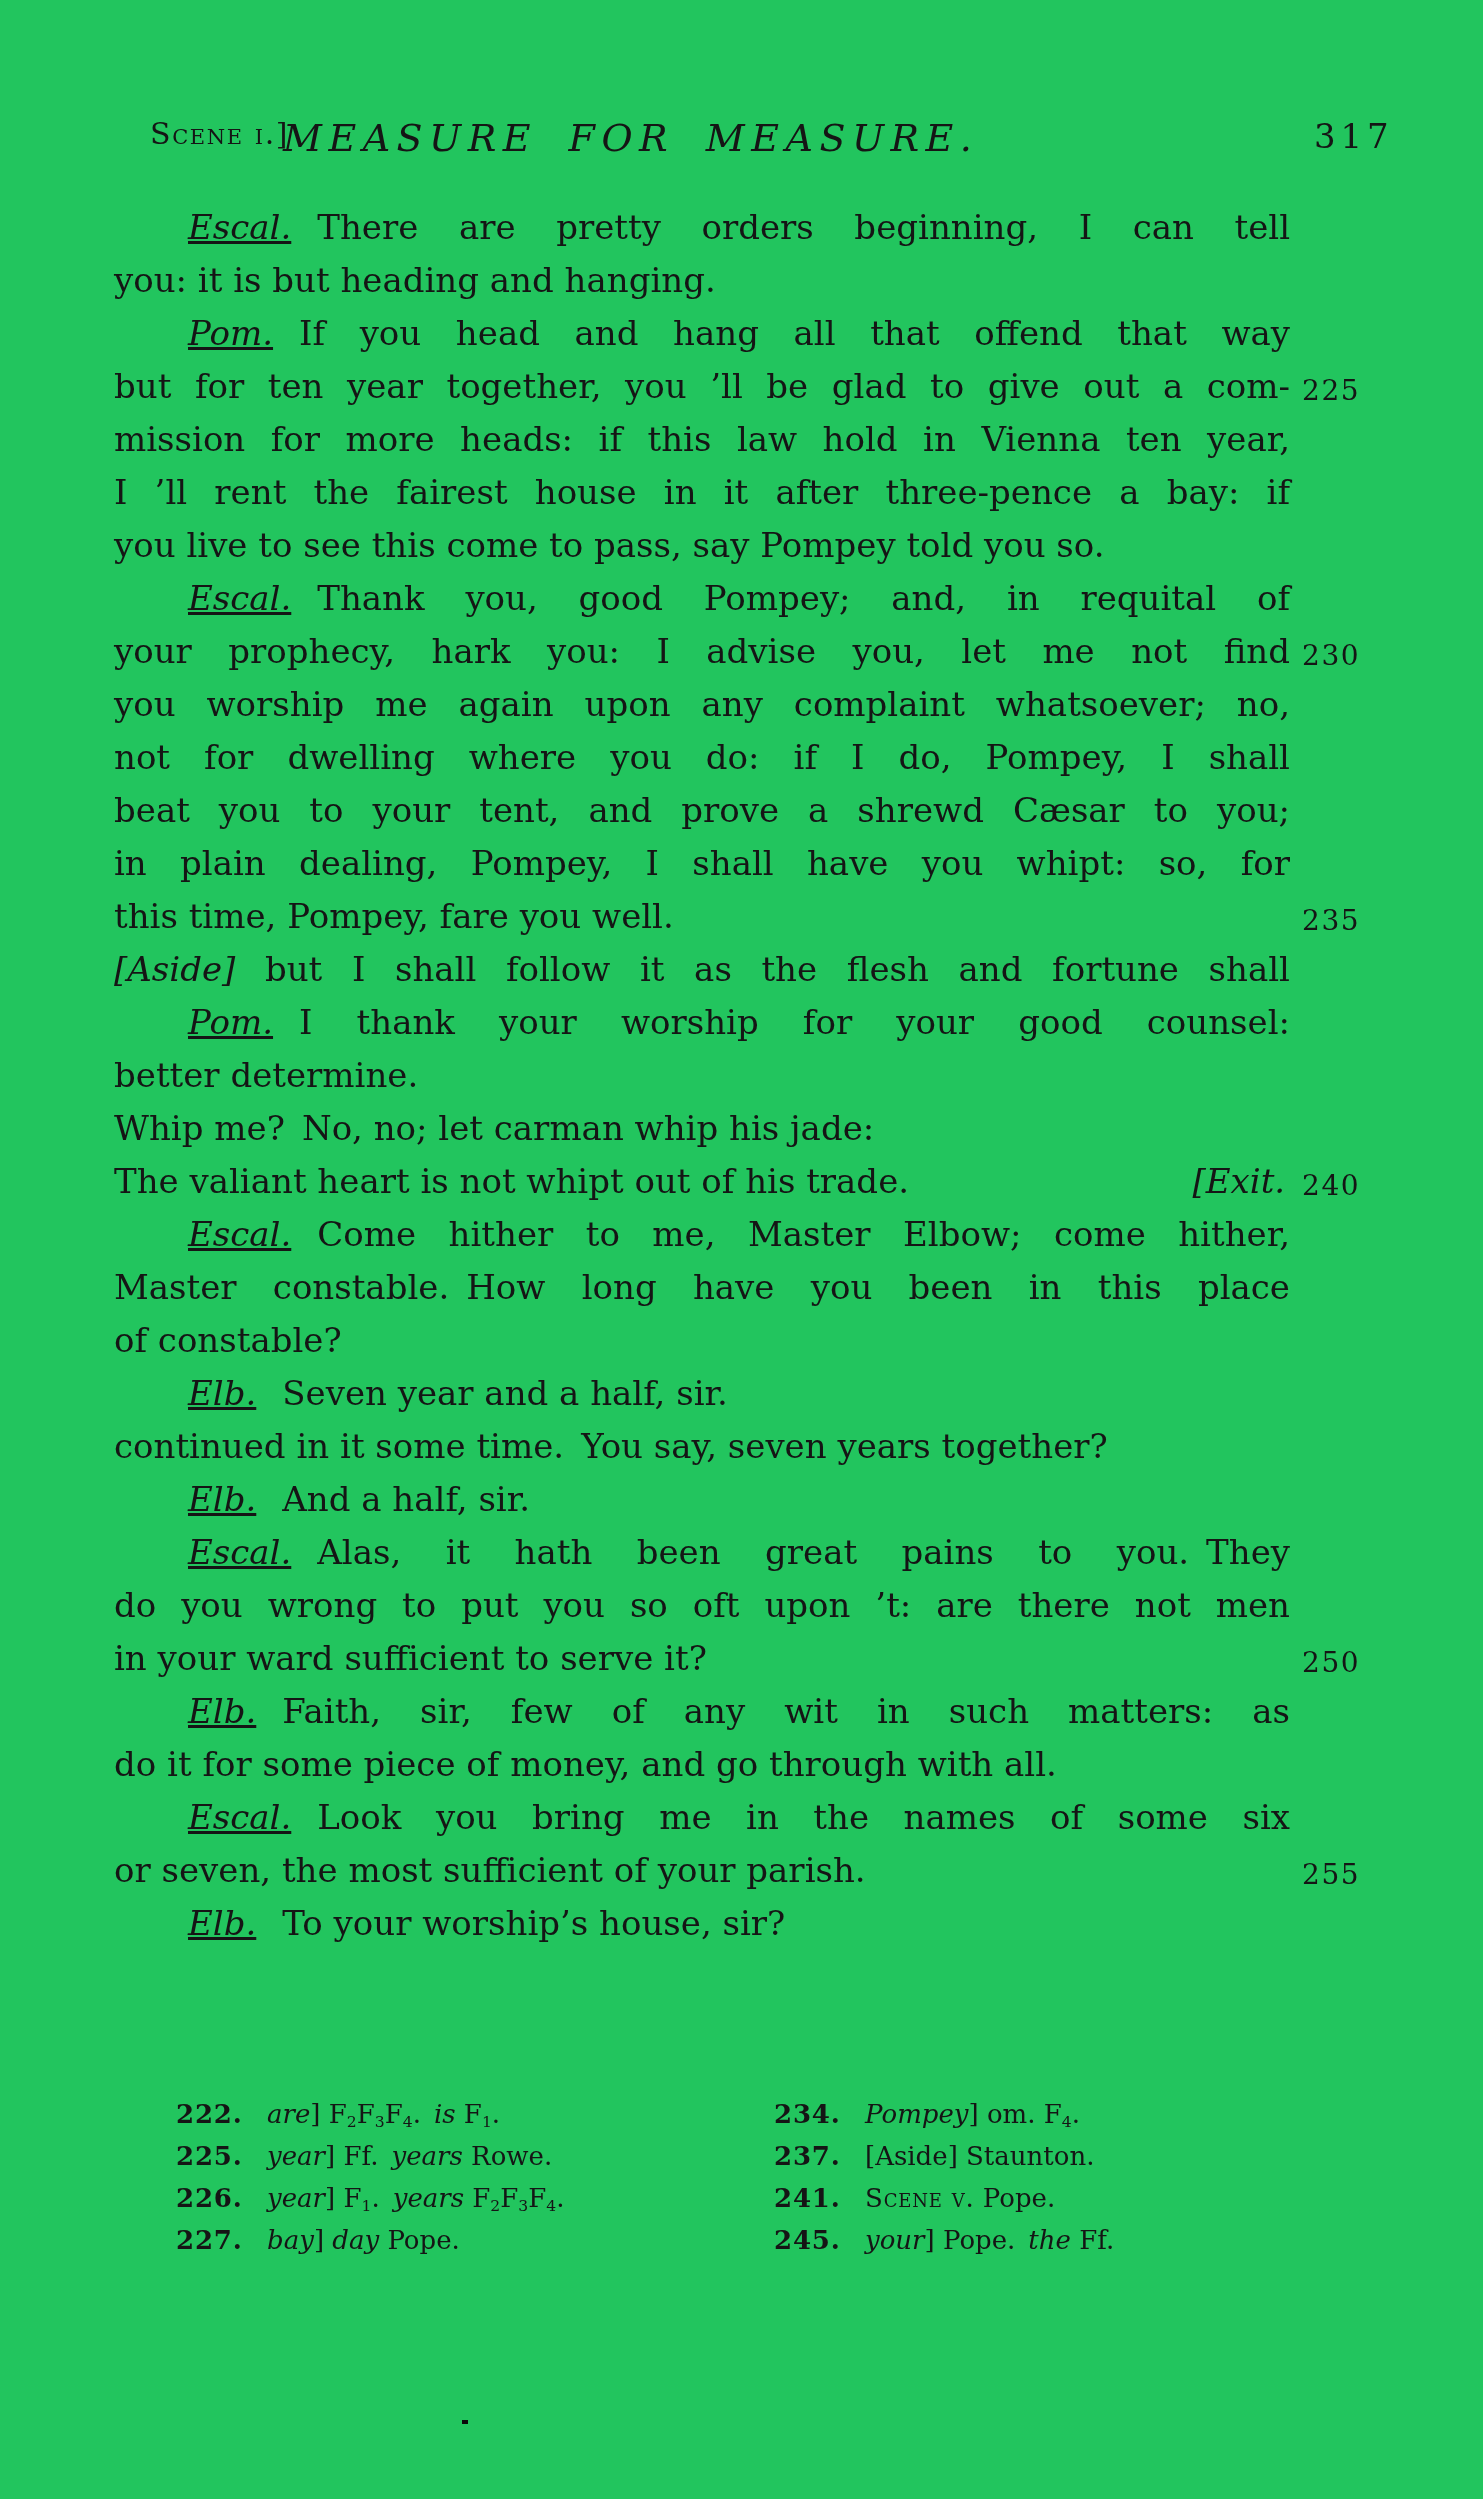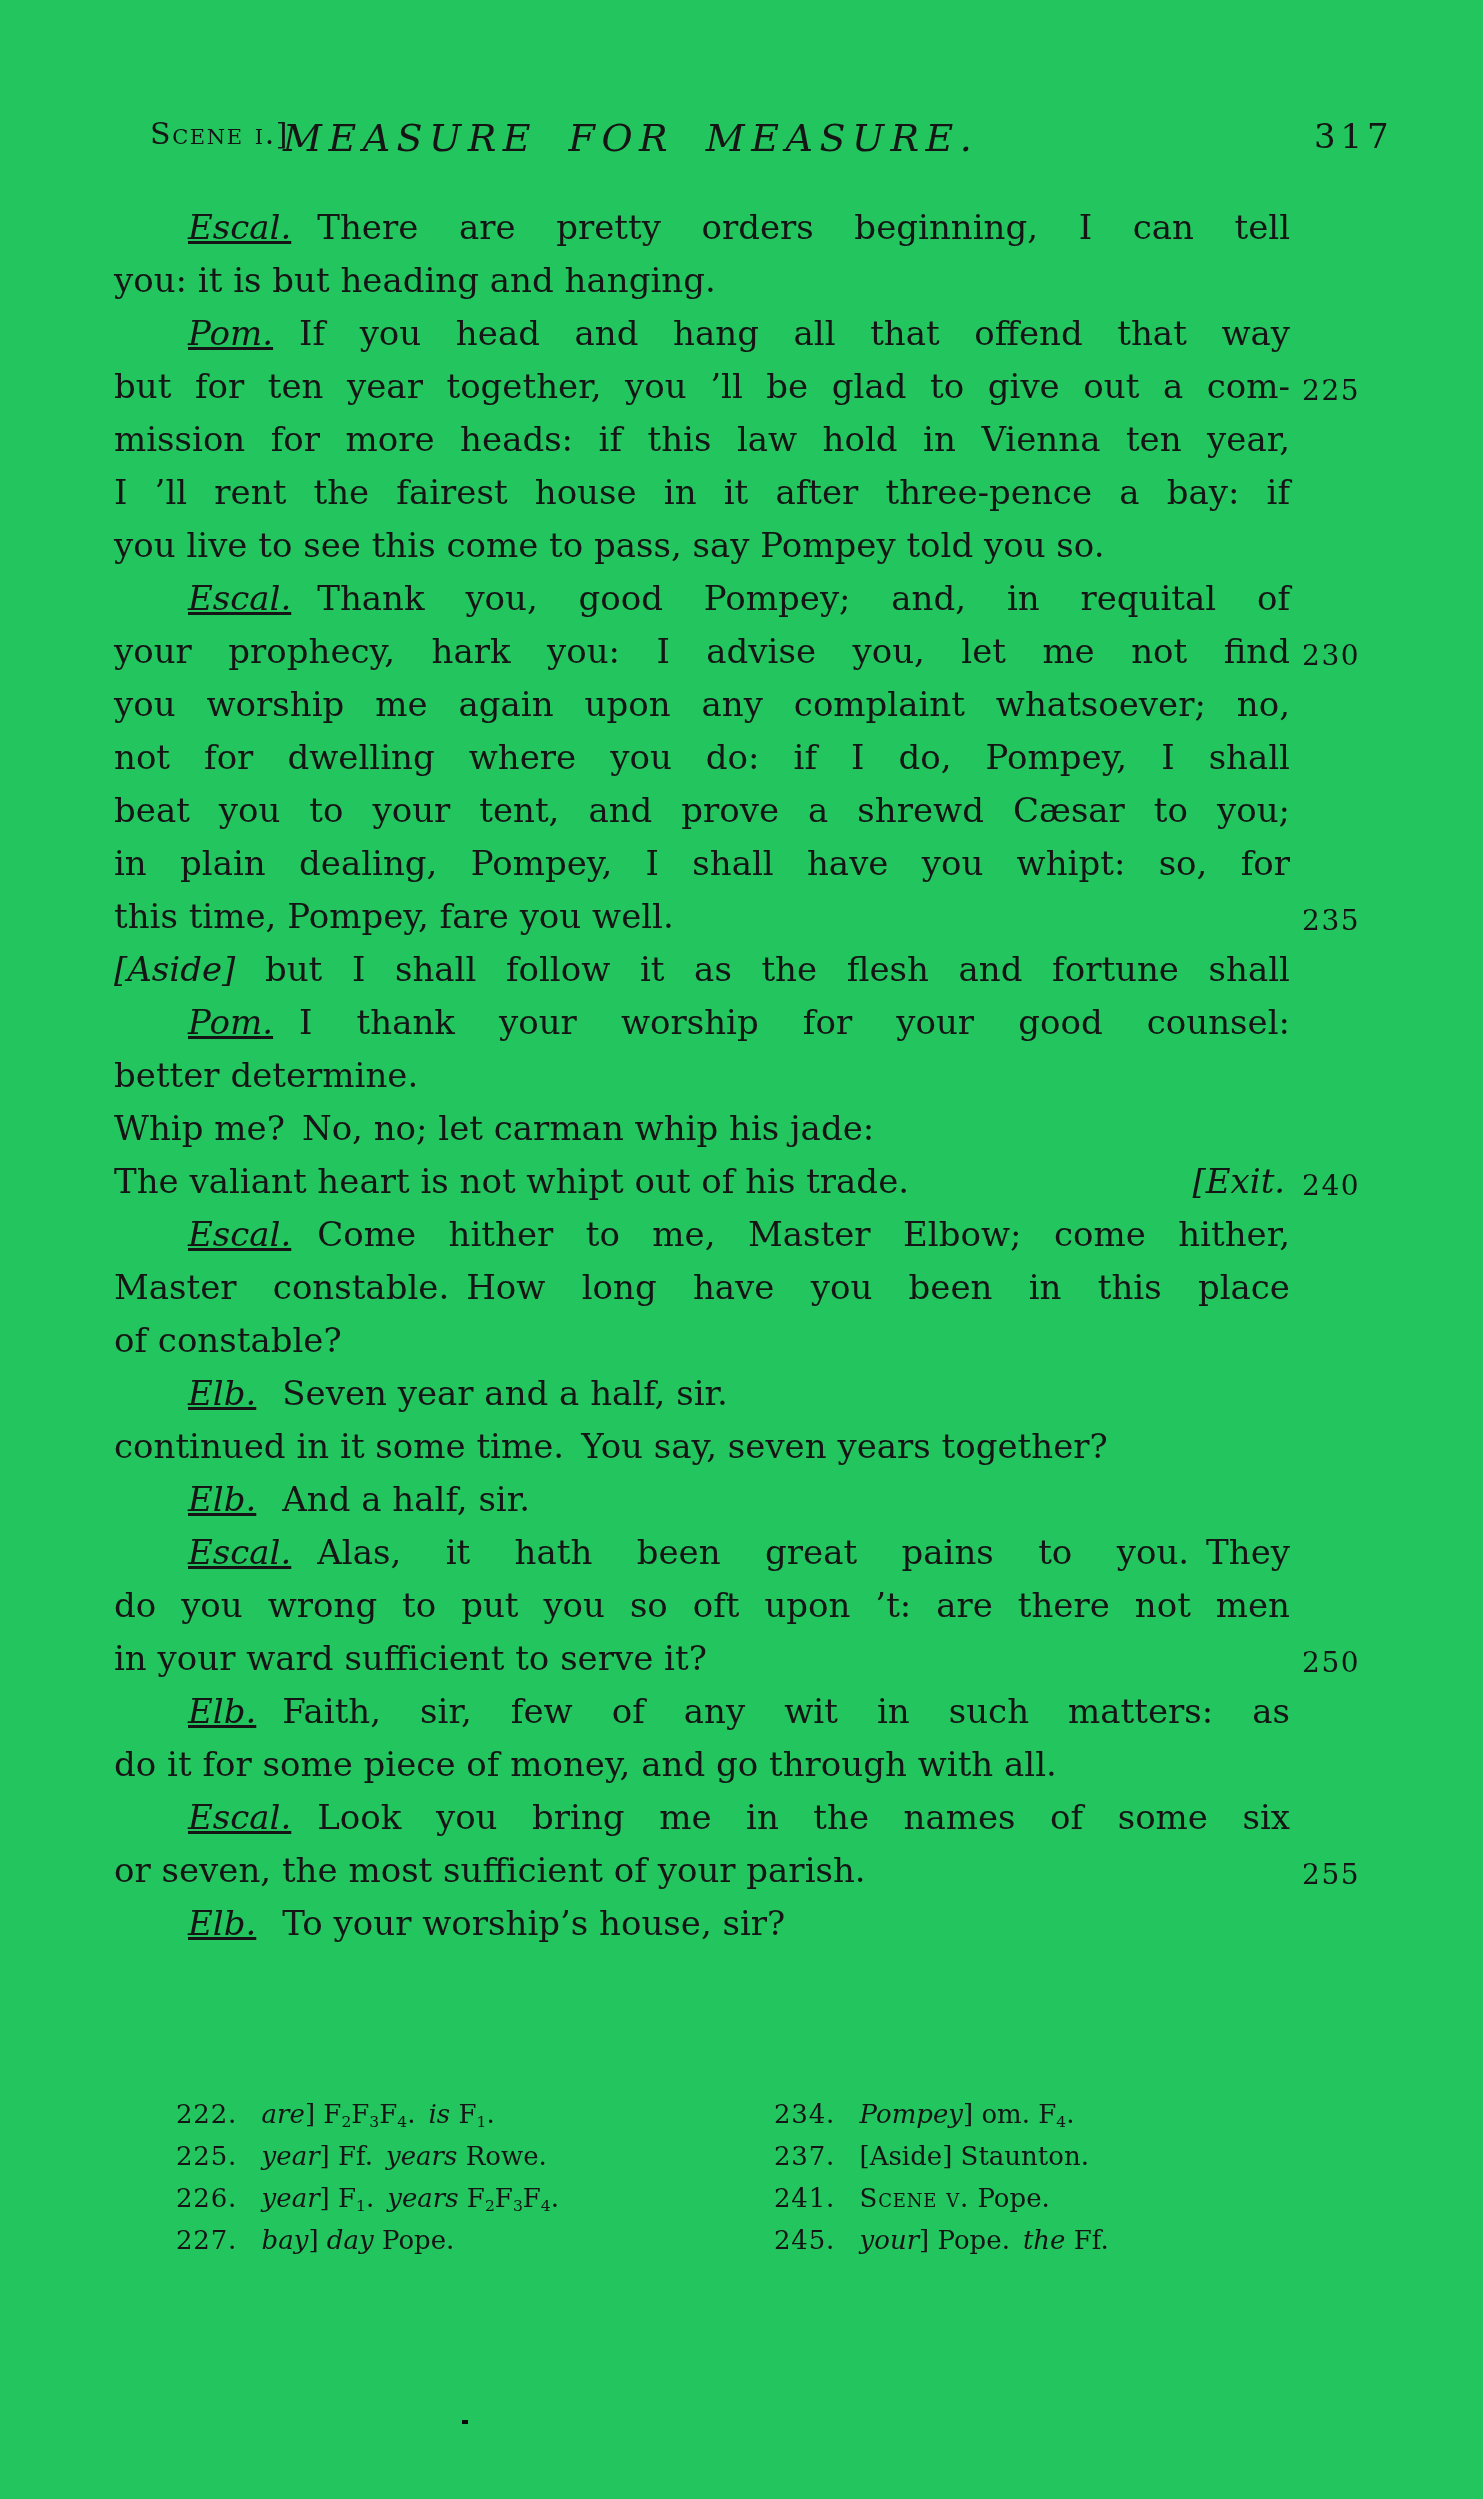--- a/index.html
+++ b/index.html
@@ -22,21 +22,21 @@
   .bl.ind .inner{padding-left:74px;}
   .sp{font-style:italic;margin-right:26px;text-decoration:underline;}
   .it{font-style:italic;}
   .lineno{position:absolute;left:1188px;top:4.1px;font-size:28px;letter-spacing:1.6px;}
   .rt{position:absolute;right:4.9px;top:0;}
   
   .fn{position:absolute;top:2093px;font-size:26px;line-height:42px;white-space:nowrap;}
   .fnl{left:176px;}
   .fnr{left:774px;}
   .fl{height:42px;}
-  .fnum{margin-right:24.5px;letter-spacing:0.8px;}
+  .fnum{margin-right:24.5px;letter-spacing:0.8px;font-weight:bold;}
   .sub{font-size:0.6em;vertical-align:-0.24em;}
   .sc{font-variant:small-caps;letter-spacing:0.8px;}
   .speck{position:absolute;left:462px;top:2420px;width:5.7px;height:4.1px;background:#0a0a0a;}
 </style>
 </head>
 <body>
 
 <div class="page">
   <div class="header">
     <span class="scene">Scene i.]</span>

